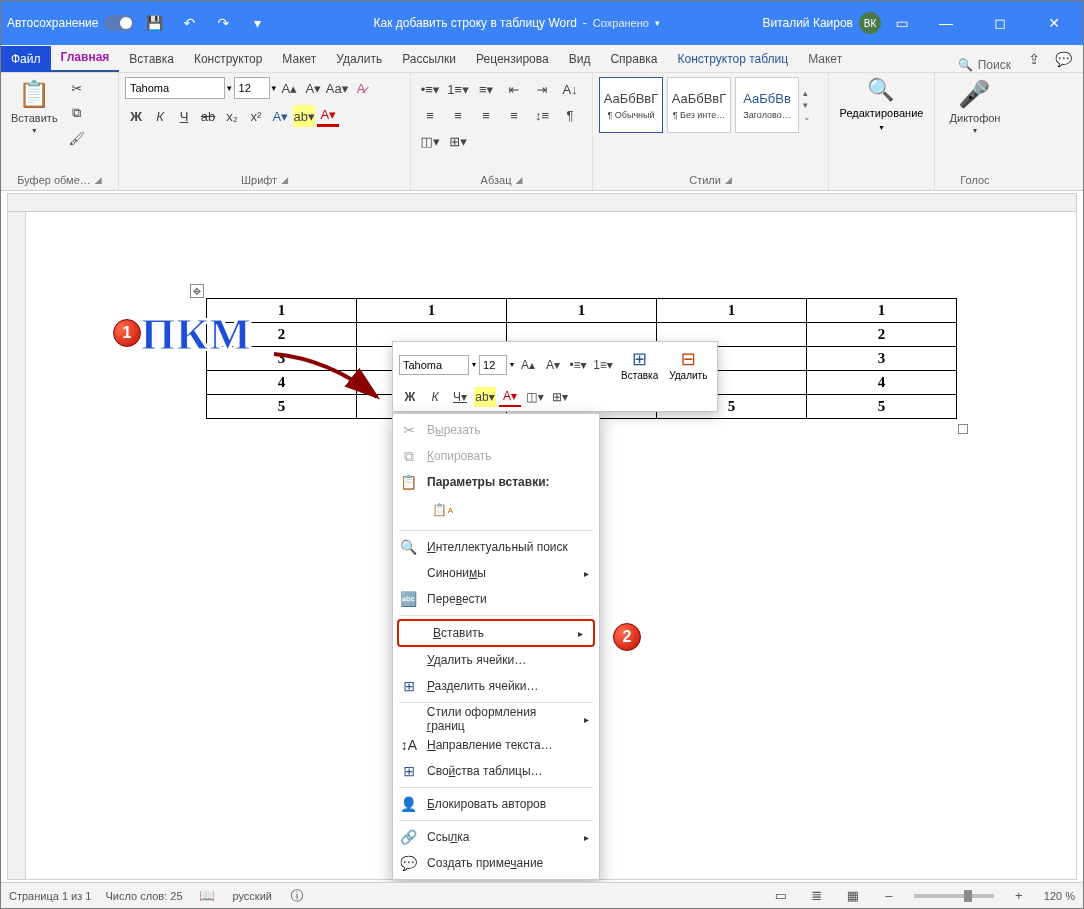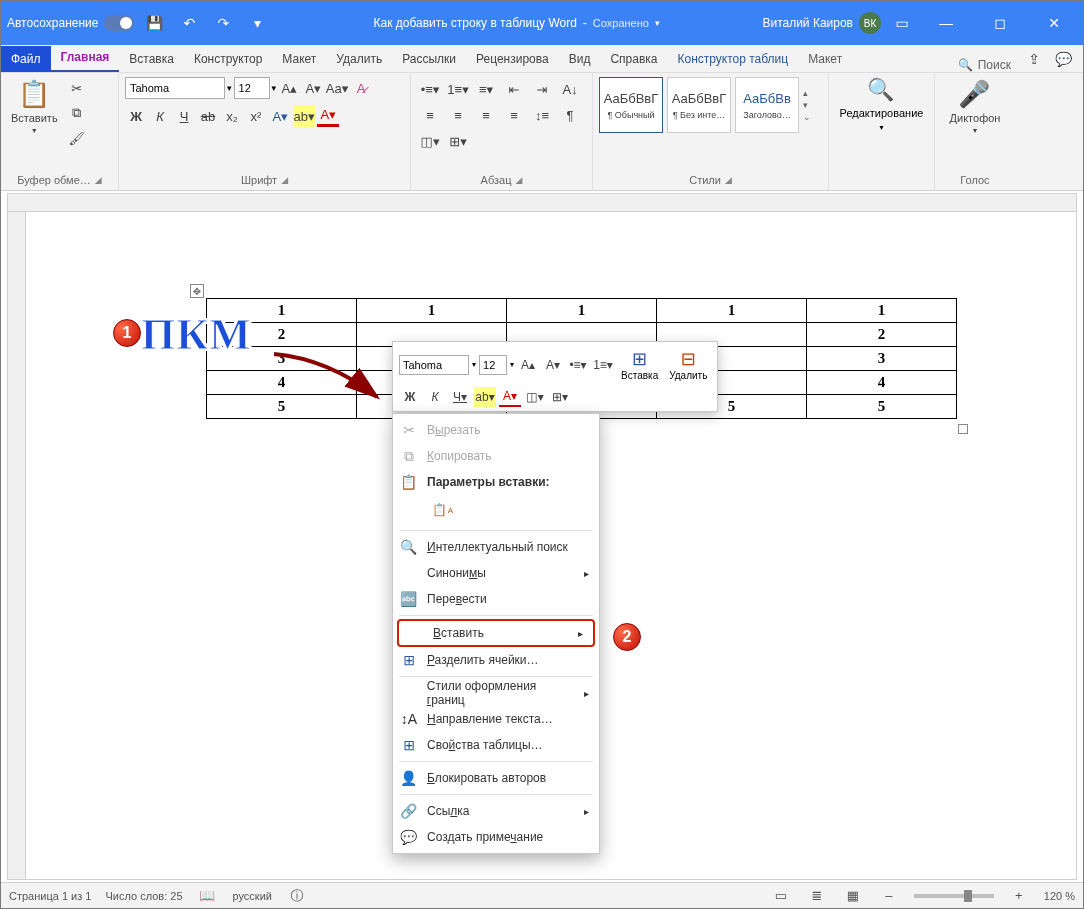--- a/index.html
+++ b/index.html
@@ -395,20 +395,24 @@
       <span class="ico" style="color:#2b8a2b;">🔤</span>
       <span>Пере<u class="acc">в</u>ести</span>
     </div>
   <div class="ctx-sep"></div>
   <div class="ctx-item ctx-insert-hl">
       <span class="ico"></span>
       <span><u class="acc">В</u>ставить</span>
       <span class="arrow-sub">▸</span>
     </div>
   <div class="ctx-item">
+      <span class="ico"></span>
+      <span><u class="acc">У</u>далить ячейки…</span>
+    </div>
+  <div class="ctx-item">
       <span class="ico" style="color:#2b579a;">⊞</span>
       <span><u class="acc">Р</u>азделить ячейки…</span>
     </div>
   <div class="ctx-sep"></div>
   <div class="ctx-item">
       <span class="ico"></span>
       <span>Стили оформления <u class="acc">г</u>раниц</span>
       <span class="arrow-sub">▸</span>
     </div>
   <div class="ctx-item">

